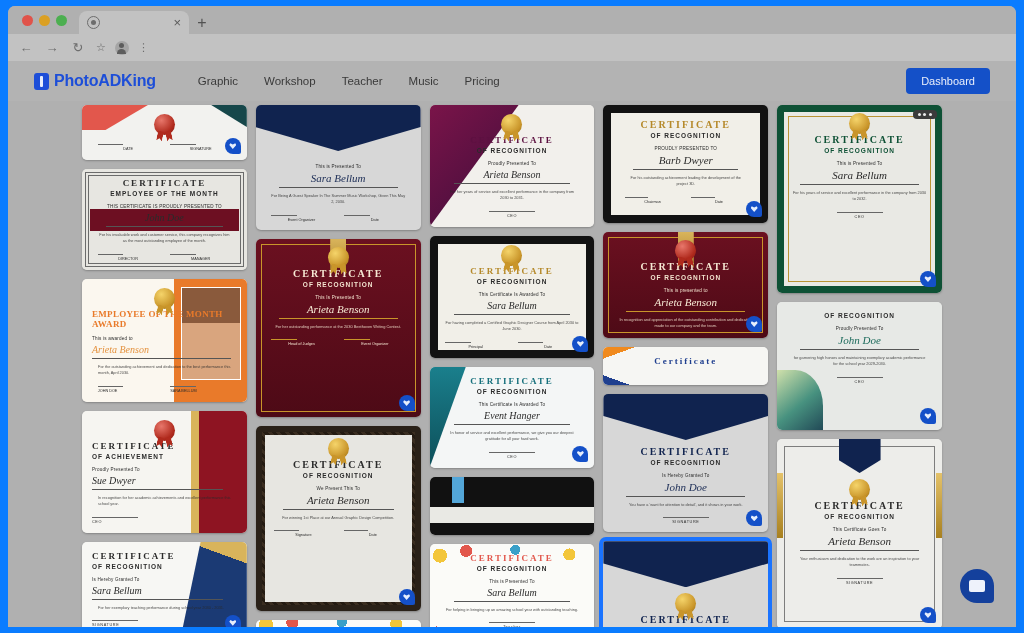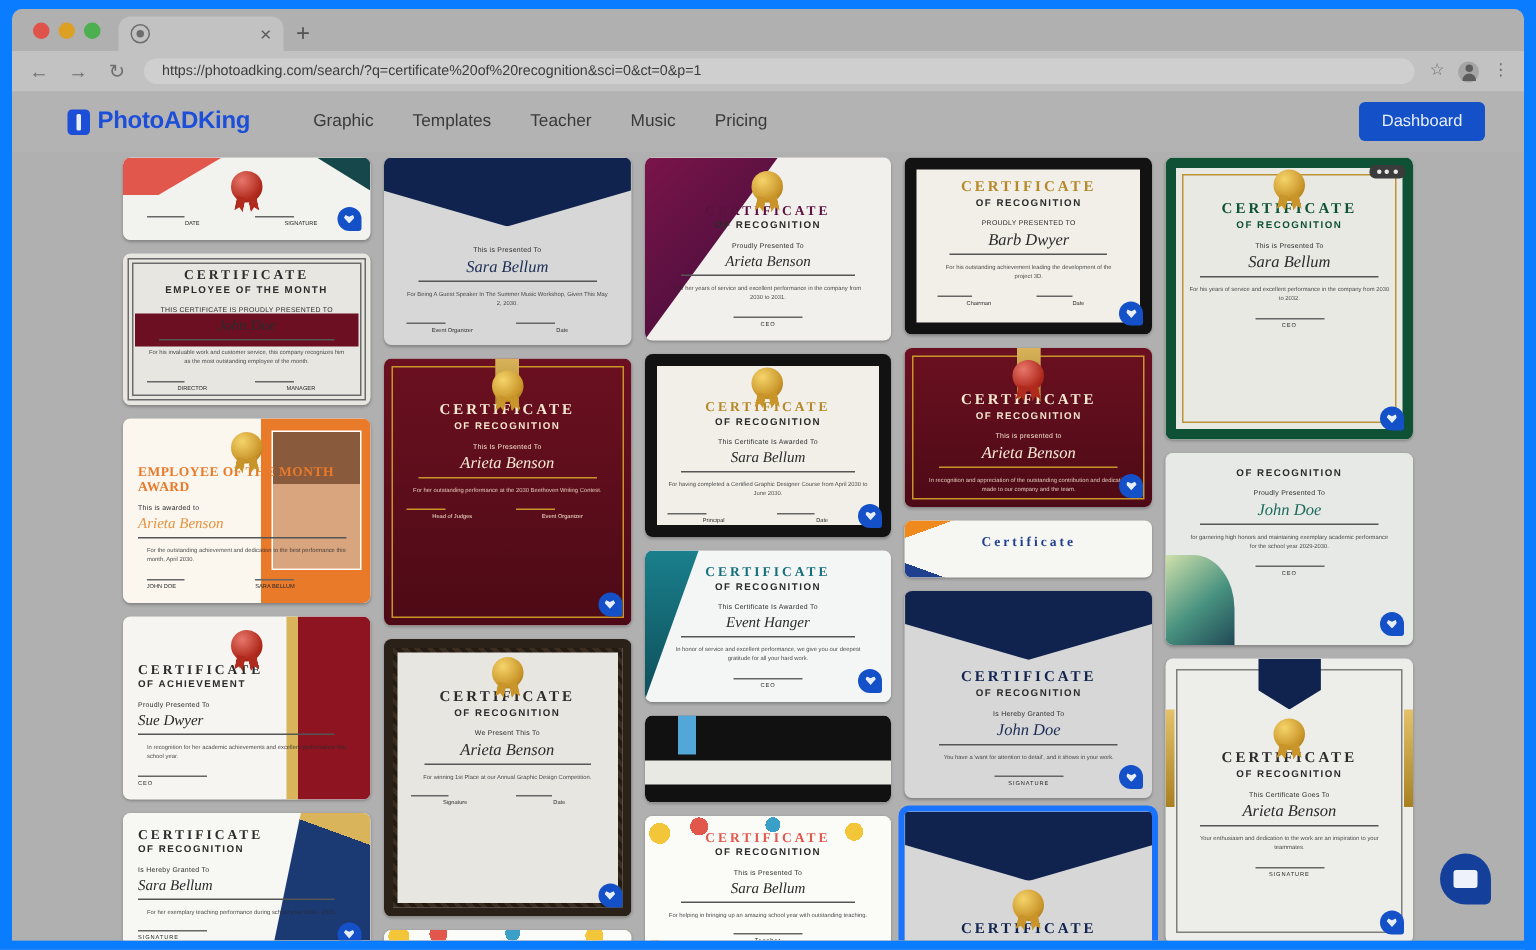--- a/index.html
+++ b/index.html
@@ -98,21 +98,21 @@
   }
   
   .site-header {
     height: 40px;
     background: #b3b3b3;
     display: flex; align-items: center;
     padding: 0 26px;
     gap: 28px;
     flex: 0 0 40px;
   }
-  .logo { display: flex; align-items: center; gap: 5px; margin-left: 11px; }
+  .logo { display: flex; align-items: center; gap: 5px; }
   .logo-mark {
     width: 15px; height: 17px; background: #1d4ed8;
     border-radius: 3px; position: relative;
   }
   .logo-mark::after {
     content: ""; position: absolute; left: 6px; top: 3px;
     width: 3px; height: 11px; background: #e8eefc; border-radius: 1px;
   }
   .logo-text { font-size: 16px; font-weight: bold; color: #1d4ed8; letter-spacing: -0.2px; }
   .navlinks { display: flex; align-items: center; gap: 26px; margin-left: 14px; }
@@ -331,38 +331,35 @@
         <span class="tabtitle"></span>
         <span class="tab-close">×</span>
       </div>
       <div class="newtab">+</div>
     </div>
 
     <div class="toolbar">
       <span class="navbtn">←</span>
       <span class="navbtn">→</span>
       <span class="navbtn">↻</span>
-      <div class="urlbar">
-        <span>https://photoadking.com/search/?q=certificate%20of%20recognition&amp;sci=0&amp;ct=0&amp;p=1</span>
-      </div>
       <div class="tbicons">
         <span class="tbicon">☆</span>
         <span class="avatar-ic"></span>
         <span class="tbicon">⋮</span>
       </div>
     </div>
 
     <div class="site-header">
       <div class="logo">
         <span class="logo-mark"></span>
         <span class="logo-text">PhotoADKing</span>
       </div>
       <div class="navlinks">
         <span class="navlink">Graphic</span>
-        <span class="navlink">Templates</span>
+        <span class="navlink">Workshop</span>
         <span class="navlink">Teacher</span>
         <span class="navlink">Music</span>
         <span class="navlink">Pricing</span>
       </div>
       <div class="header-spacer"></div>
       <button class="dash-btn">Dashboard</button>
     </div>
 
     <div class="results">
       <div class="masonry" id="masonry">

